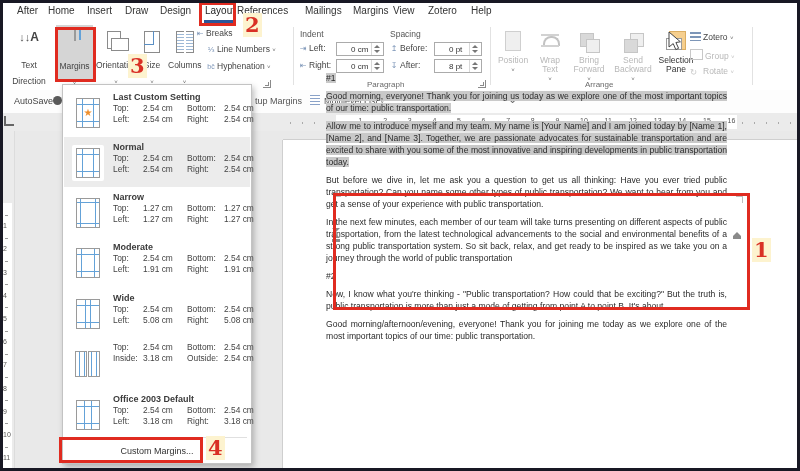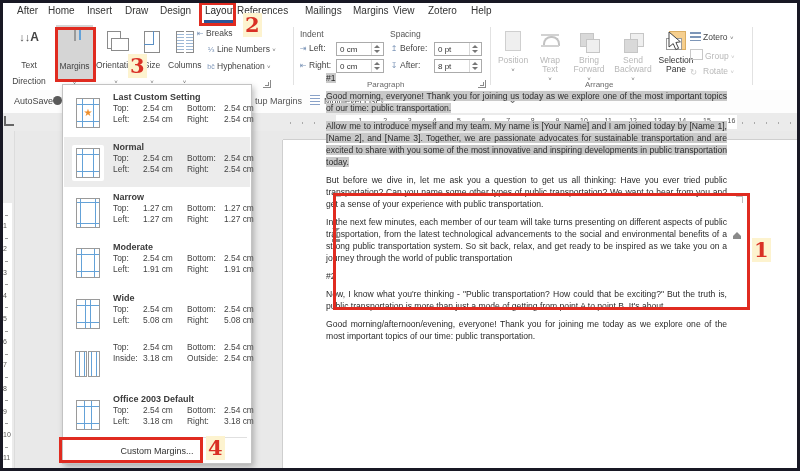--- a/index.html
+++ b/index.html
@@ -20,21 +20,21 @@
   .chev{display:block;font-size:6px;color:#666;margin-top:1px;}
   .pressed{background:#d5d5d5;}
   .bicon{position:absolute;left:50%;transform:translateX(-50%);top:5px;}
   .smallrow{position:absolute;height:14px;font-size:8.5px;color:#444;white-space:nowrap;}
   .smallrow .sic{display:inline-block;width:12px;text-align:center;color:#7d96b8;font-size:8px;}
   .gsep{position:absolute;top:3px;bottom:5px;width:1px;background:#e2e2e2;}
   .gtitle{position:absolute;font-size:8px;color:#6a6a6a;}
   .launcher{position:absolute;width:7px;height:7px;border-right:1px solid #8a8a8a;border-bottom:1px solid #8a8a8a;}
   .launcher:after{content:"";position:absolute;right:1px;bottom:1px;width:3px;height:3px;border-right:1px solid #8a8a8a;border-bottom:1px solid #8a8a8a;}
   .ftitle{position:absolute;font-size:8.5px;color:#555;}
-  .spinbox{position:absolute;width:48px;height:14px;border:1px solid #ababab;background:#fff;font-size:8px;color:#333;line-height:13px;padding-left:3px;box-sizing:border-box;}
+  .spinbox{position:absolute;width:48px;height:14px;border:1px solid #ababab;background:#fff;font-size:8px;color:#333;line-height:13px;padding-left:14px;box-sizing:border-box;}
   .spinbox .arr{position:absolute;right:1px;top:0;bottom:0;width:10px;border-left:1px solid #d9d9d9;}
   .spinbox .arr i{position:absolute;left:2px;width:0;height:0;border-left:3px solid transparent;border-right:3px solid transparent;}
   .spinbox .arr i.u{top:2px;border-bottom:3px solid #777;}
   .spinbox .arr i.d{bottom:2px;border-top:3px solid #777;}
   .dis{color:#b8b8b8 !important;}
   .arrbtn{position:absolute;top:1px;text-align:center;font-size:8.5px;line-height:9px;}
   .arrbtn .albl{position:absolute;left:0;right:0;top:31px;}
   .sqicon{position:absolute;left:50%;transform:translateX(-50%);top:6px;width:22px;height:22px;}
   .sq{position:absolute;width:12px;height:12px;background:#e3e3e3;border:1px solid #c6c6c6;}
   .minibtn{position:absolute;font-size:8.5px;white-space:nowrap;color:#444;}

